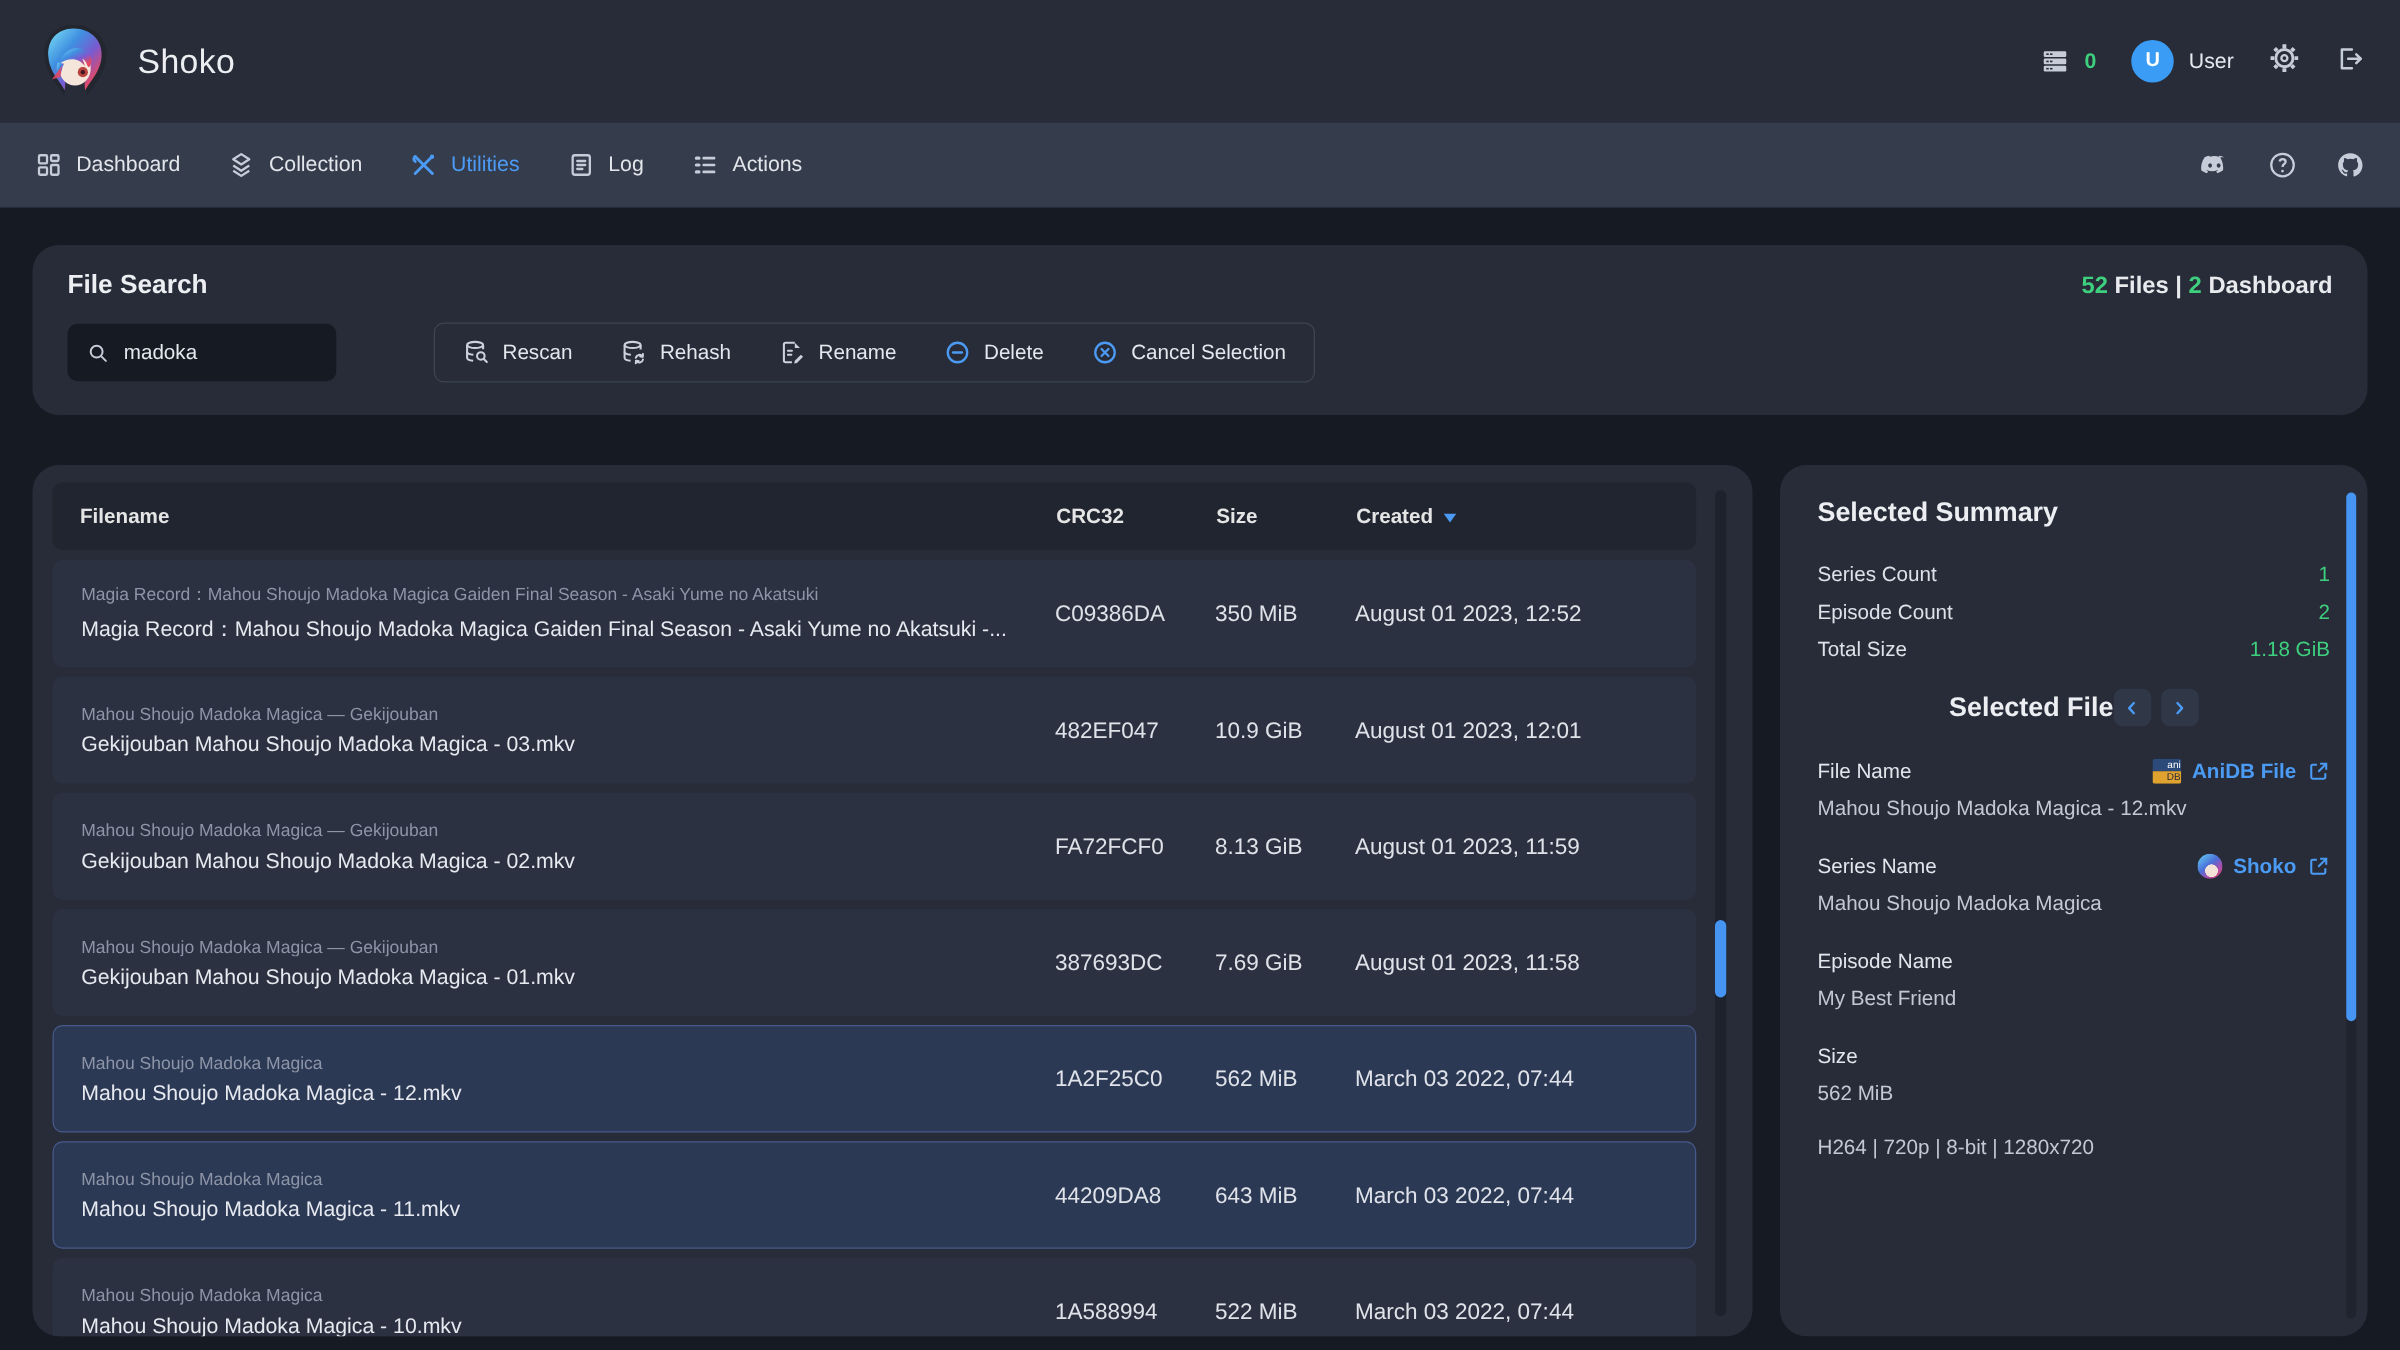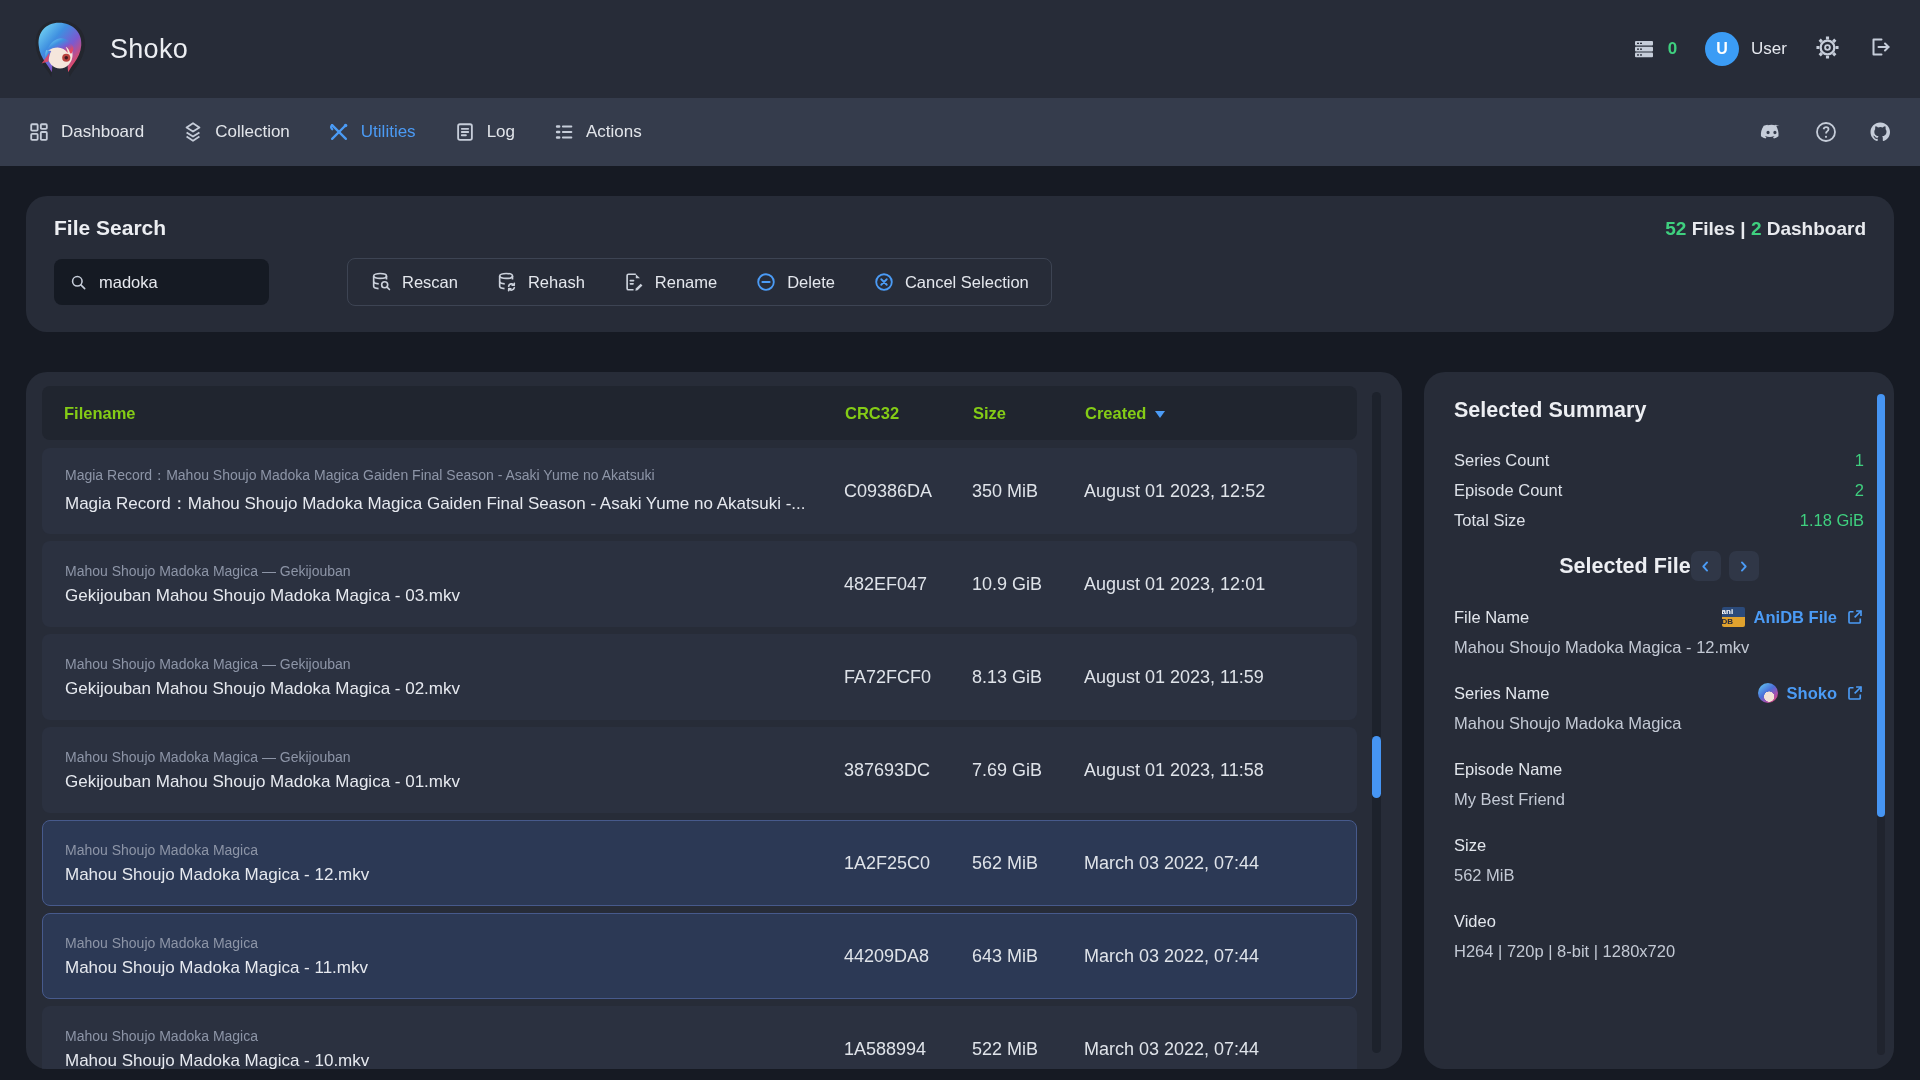--- a/index.html
+++ b/index.html
@@ -54,21 +54,21 @@
            display:flex;align-items:center;padding:0 22px;gap:38px}
   .tb-btn{display:flex;align-items:center;gap:10px;font-size:16.5px;color:#e4e7ed}
   .tb-btn .ic{color:#ccd2dc}
   .tb-btn.accent .ic{color:var(--blue)}
 
   .content-row{display:flex;gap:22px;margin-top:40px;height:697px}
 
   
   .table-panel{width:1376px;padding:14px 45px 14px 16px;position:relative;overflow:hidden}
   .thead{background:var(--thead);border-radius:8px;height:54px;display:flex;align-items:center;
-         padding:0 22px;font-weight:700;font-size:16.5px;color:#84cc16}
+         padding:0 22px;font-weight:700;font-size:16.5px;color:#e5e5e5}
   .c-name{flex:1;min-width:0}
   .c-crc{width:128px}
   .c-size{width:112px}
   .c-created{width:250px;display:flex;align-items:center;gap:9px}
   .caret{width:0;height:0;border:5.5px solid transparent;border-top:7px solid var(--blue);
          margin-top:7px;display:inline-block}
   .rows{margin-top:8px;display:flex;flex-direction:column;gap:7px}
   .row{background:var(--row);border:1px solid transparent;border-radius:8px;height:86px;flex:none;
        display:flex;align-items:center;padding:0 22px}
   .row.selected{background:var(--rowsel);border-color:var(--rowselborder)}
@@ -97,21 +97,21 @@
   .f-top{display:flex;align-items:center;justify-content:space-between;min-height:24px}
   .f-label{font-size:16.5px;font-weight:500;color:#e2e6ec}
   .f-link{display:inline-flex;align-items:center;gap:9px;color:var(--blue);font-weight:700;
           font-size:16.5px;cursor:pointer}
   .f-link .ic{color:var(--blue)}
   .f-value{margin-top:9px;font-size:16.5px;color:#c3c9d4}
   .sb-track{right:9px;top:22px;bottom:14px;width:8px;background:#20242e;position:absolute;border-radius:4px}
   .sb-thumb{top:0;height:64%}
 
   
-  .anidb-badge{width:23px;line-height:10px;font-size:8px;font-weight:700;text-align:left;
+  .anidb-badge{width:23px;line-height:10px;font-size:8px;font-weight:400;text-align:right;
                border-radius:2px;overflow:hidden;display:inline-block}
   .anidb-badge .a1{background:#2b4a7a;color:#fff;display:block}
   .anidb-badge .a2{background:#e0a22e;color:#26293a;display:block}
   .shoko-mini{width:20px;height:20px;border-radius:50%;display:inline-block;
      background:radial-gradient(circle at 56% 68%, #f3e2d7 0 28%, rgba(0,0,0,0) 30%),
                 linear-gradient(140deg,#67d4f5,#4b6fd8 45%,#a94fae 70%,#e8485f)}
 </style>
 </head>
 <body>
 
@@ -505,24 +505,20 @@
     <div class="f-value">My Best Friend</div>
   </div>
           <div class="field">
     <div class="f-top">
       <span class="f-label">Size</span>
 
     </div>
     <div class="f-value">562 MiB</div>
   </div>
           <div class="field">
-    <div class="f-top">
-      <span class="f-label">Video</span>
-
-    </div>
     <div class="f-value">H264 | 720p | 8-bit | 1280x720</div>
   </div>
         </div>
 
       <div class="sb-track">
         <div class="v-thumb sb-thumb"></div>
       </div>
     </aside>
 
   </div>

